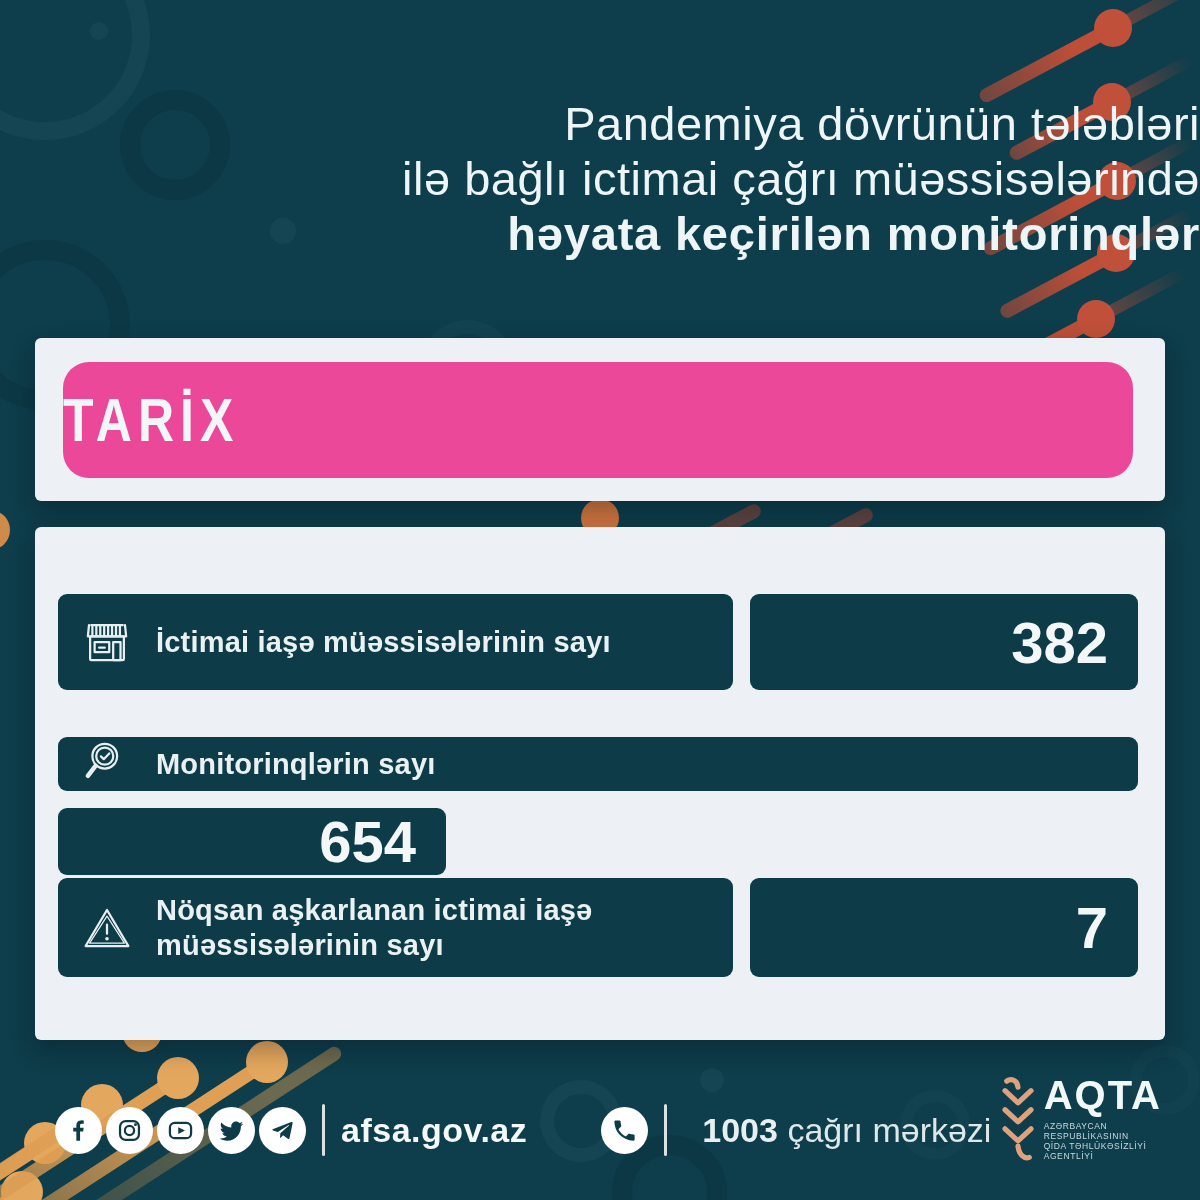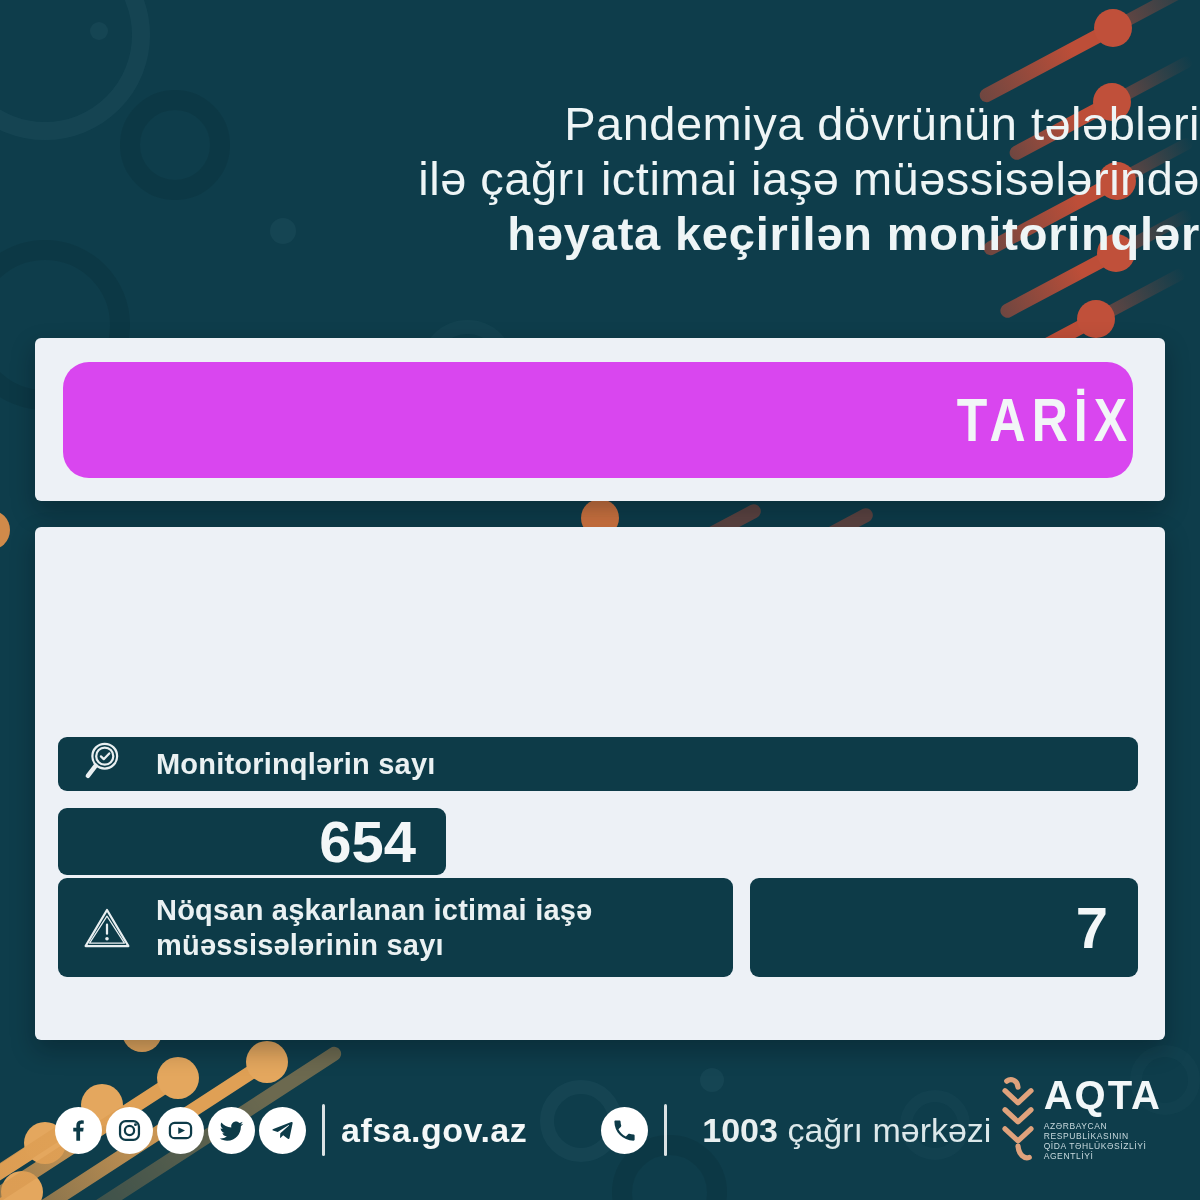--- a/index.html
+++ b/index.html
@@ -39,21 +39,21 @@
   .title{position:absolute;top:96px;left:0;width:100%;text-align:right;z-index:2;}
   .title .t{font-size:47px;line-height:55px;font-weight:400;color:#eef5f6;letter-spacing:0.5px;}
   .title .t.bold{font-weight:700;letter-spacing:0.8px;}
 
   
   .card{position:absolute;left:35px;width:1130px;background:#edf1f6;border-radius:6px;
         box-shadow:0 10px 24px rgba(0,10,15,0.30);z-index:2;}
   .card-date{top:338px;height:163px;}
   .date-inner{position:absolute;left:28px;right:32px;top:24px;bottom:23px;
               border-radius:26px;display:flex;overflow:hidden;}
-  .date-label-panel{flex:1.73;background:#d946ef;display:flex;align-items:center;justify-content:flex-end;}
+  .date-label-panel{flex:1.73;background:#ec4899;display:flex;align-items:center;justify-content:flex-start;}
   .date-value-panel{flex:1;background:#0b3542;display:flex;align-items:center;justify-content:center;
                     border-left:3px solid rgba(0,10,15,0.25);}
   .condensed{display:inline-block;transform:scaleY(1.22);font-weight:700;}
   .tarix-text{font-size:50px;letter-spacing:6px;}
   .date-text{font-size:47px;letter-spacing:2px;}
 
   .card-stats{top:527px;height:513px;}
   .stat-row{position:absolute;left:23px;right:27px;height:96px;display:flex;gap:17px;}
   .stat-row.r1{top:67px;}
   .stat-row.r2{top:210px;flex-direction:column;}
@@ -174,34 +174,53 @@
         <i class="tail" style="width:345px;"></i>
         <i class="dot"></i>
       </div>
     <div class="stick tan faint" style="left:340px;top:1050px;">
         <i class="tail" style="width:330px;"></i>
       </div>
   </div>
 
   <header class="title">
     <div class="t">Pandemiya dövrünün tələbləri</div>
-    <div class="t">ilə çağrı ictimai iaşə müəssisələrində</div>
+    <div class="t">ilə bağlı ictimai çağrı müəssisələrində</div>
     <div class="t bold">həyata keçirilən monitorinqlər</div>
   </header>
 
   <section class="card card-date">
     <div class="date-inner">
       <div class="date-label-panel">
         <span class="condensed tarix-text">TARİX</span>
       </div>
     </div>
   </section>
 
   <section class="card card-stats">
 
+    <div class="stat-row r1">
+      <div class="stat-label-panel">
+        <span class="row-icon">
+          <svg viewBox="0 0 48 48">
+            <path d="M10 9 H38"></path>
+            <path d="M8 9 L7 19 H41 L40 9"></path>
+            <path d="M11 10v8M14.5 10v8M18 10v8M21.5 10v8M25 10v8M28.5 10v8M32 10v8M35.5 10v8"></path>
+            <rect x="9" y="19" width="30" height="21" rx="1"></rect>
+            <path d="M13 24 h13 v9 h-13 z"></path>
+            <path d="M17 29 h5"></path>
+            <rect x="29.5" y="24" width="6.5" height="16"></rect>
+          </svg>
+        </span>
+        <span class="stat-label">İctimai iaşə müəssisələrinin sayı</span>
+      </div>
+      <div class="stat-value-panel">
+        <span class="stat-value">382</span>
+      </div>
+    </div>
 
     <div class="stat-row r2">
       <div class="stat-label-panel">
         <span class="row-icon">
           <svg viewBox="0 0 48 48">
             <circle cx="22" cy="17" r="11"></circle>
             <circle cx="22" cy="17" r="7.6"></circle>
             <path d="M18.6 17.2 l2.5 2.5 L26 14.6"></path>
             <path d="M13.8 25.6 L7 34.5" stroke-width="4"></path>
           </svg>

